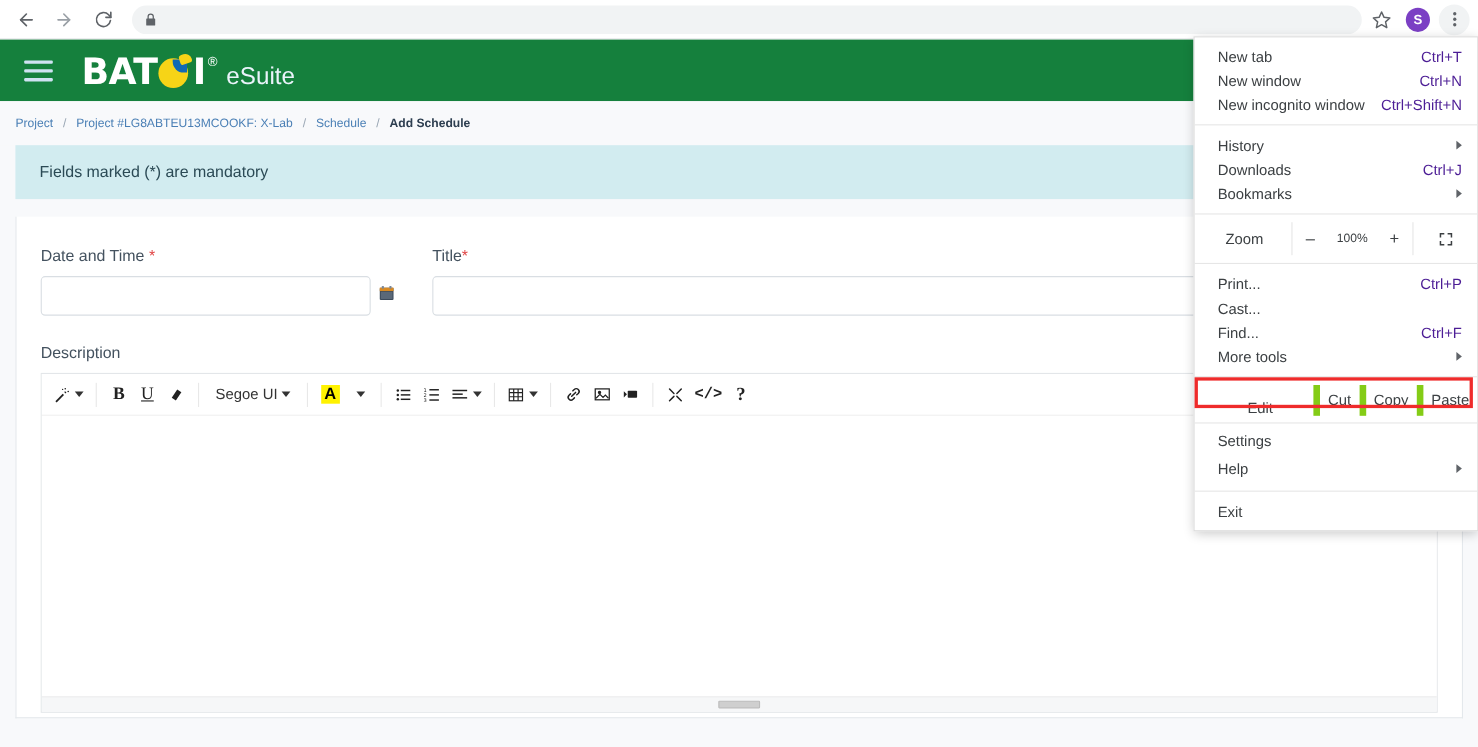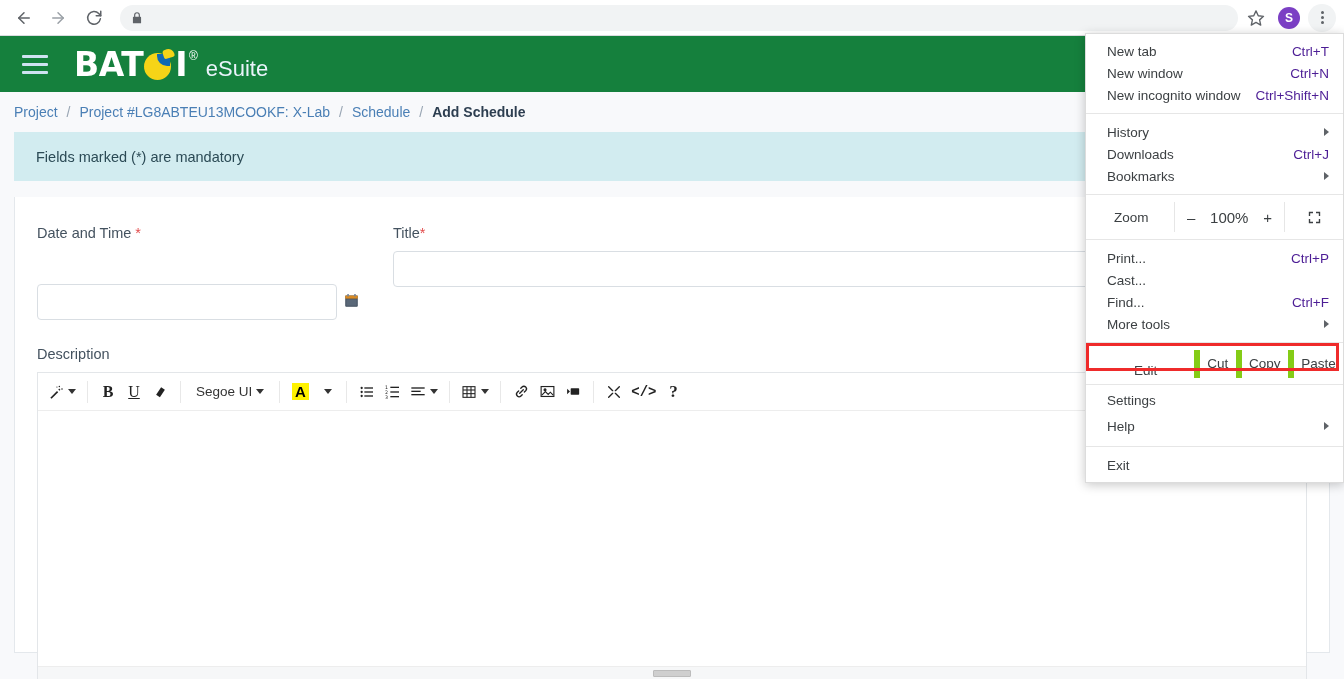--- a/index.html
+++ b/index.html
@@ -103,21 +103,21 @@
     position: absolute; left: 19px; top: 0px;
     width: 11px; height: 9px; background: #f6d417;
     border-radius: 3px 6px 2px 2px;
     transform: rotate(-18deg);
   }
   .reg { color: #fff; font-size: 12px; margin-left: 2px; align-self: flex-start; margin-top: 4px; }
   .brand-suite { color: #eaf3fb; font-size: 22px; margin-left: 8px; font-weight: 300; }
 
   .breadcrumb {
     height: 40px; display: flex; align-items: center;
-    padding-left: 14px; font-size: 14px; color: #4a7fb5;
+    padding-left: 14px; font-size: 11px; color: #4a7fb5;
     background: #f8f9fb;
   }
   .breadcrumb a { color: #4a7fb5; text-decoration: none; }
   .breadcrumb .sep { color: #98a5b3; margin: 0 9px; }
   .breadcrumb .current { color: #2d3e50; font-weight: bold; }
 
   .content { padding: 0 14px; }
   .alert {
     background: #d2ecf0;
     height: 49px;
@@ -128,21 +128,21 @@
   .card {
     background: #ffffff;
     border: 1px solid #e4e8ec;
     border-top: none;
     margin-top: 16px;
     padding: 28px 22px 0 22px;
     height: 456px;
   }
   .form-row { display: flex; }
   .field { display: flex; flex-direction: column; }
-  .field.dt { width: 322px; gap: 33px; }
+  .field.dt { width: 322px; }
   .field.title { margin-left: 34px; flex: 1 1 auto; }
   .lbl { font-size: 14.5px; color: #44525f; margin-bottom: 10px; }
   .req { color: #e24c4c; }
   .input-wrap { display: flex; align-items: center; }
   .txt-input {
     height: 36px; border: 1px solid #d9dee3; border-radius: 4px;
     background: #fff; width: 100%;
     font-family: "Liberation Sans", sans-serif; font-size: 14px;
     padding: 0 10px; color: #333; outline: none;
   }
@@ -196,21 +196,21 @@
     margin-left: auto; width: 0; height: 0;
     border-top: 4px solid transparent; border-bottom: 4px solid transparent;
     border-left: 5px solid #5f6368;
   }
   .msep { height: 1px; background: #e6e6e6; margin: 7px 0; }
   .zoom-row { display: flex; align-items: center; height: 30px; }
   .zoom-label { padding-left: 28px; width: 88px; }
   .zoom-ctl { display: flex; align-items: center; justify-content: space-between; flex: 1 1 auto;
               border-left: 1px solid #e6e6e6; border-right: 1px solid #e6e6e6; padding: 0 12px; height: 30px; }
   .zoom-ctl .minus, .zoom-ctl .plus { color: #3c4043; font-size: 15px; }
-  .zoom-val { font-size: 15px; }
+  .zoom-val { font-size: 11px; }
   .zoom-full { width: 58px; display: flex; align-items: center; justify-content: center; }
   .edit-row { display: flex; align-items: flex-end; height: 28px; padding-left: 20px; }
   .edit-row .lab { padding-left: 28px; width: 88px; }
   .edit-row .act { flex: 1 1 auto; text-align: center; border-left: 6px solid #84cc16; line-height: 28px; }
   .hl-box {
     position: absolute; left: 0px; top: 309px;
     width: 253px; height: 28px;
     border: 3px solid #ef2b2b;
     pointer-events: none;
   }

